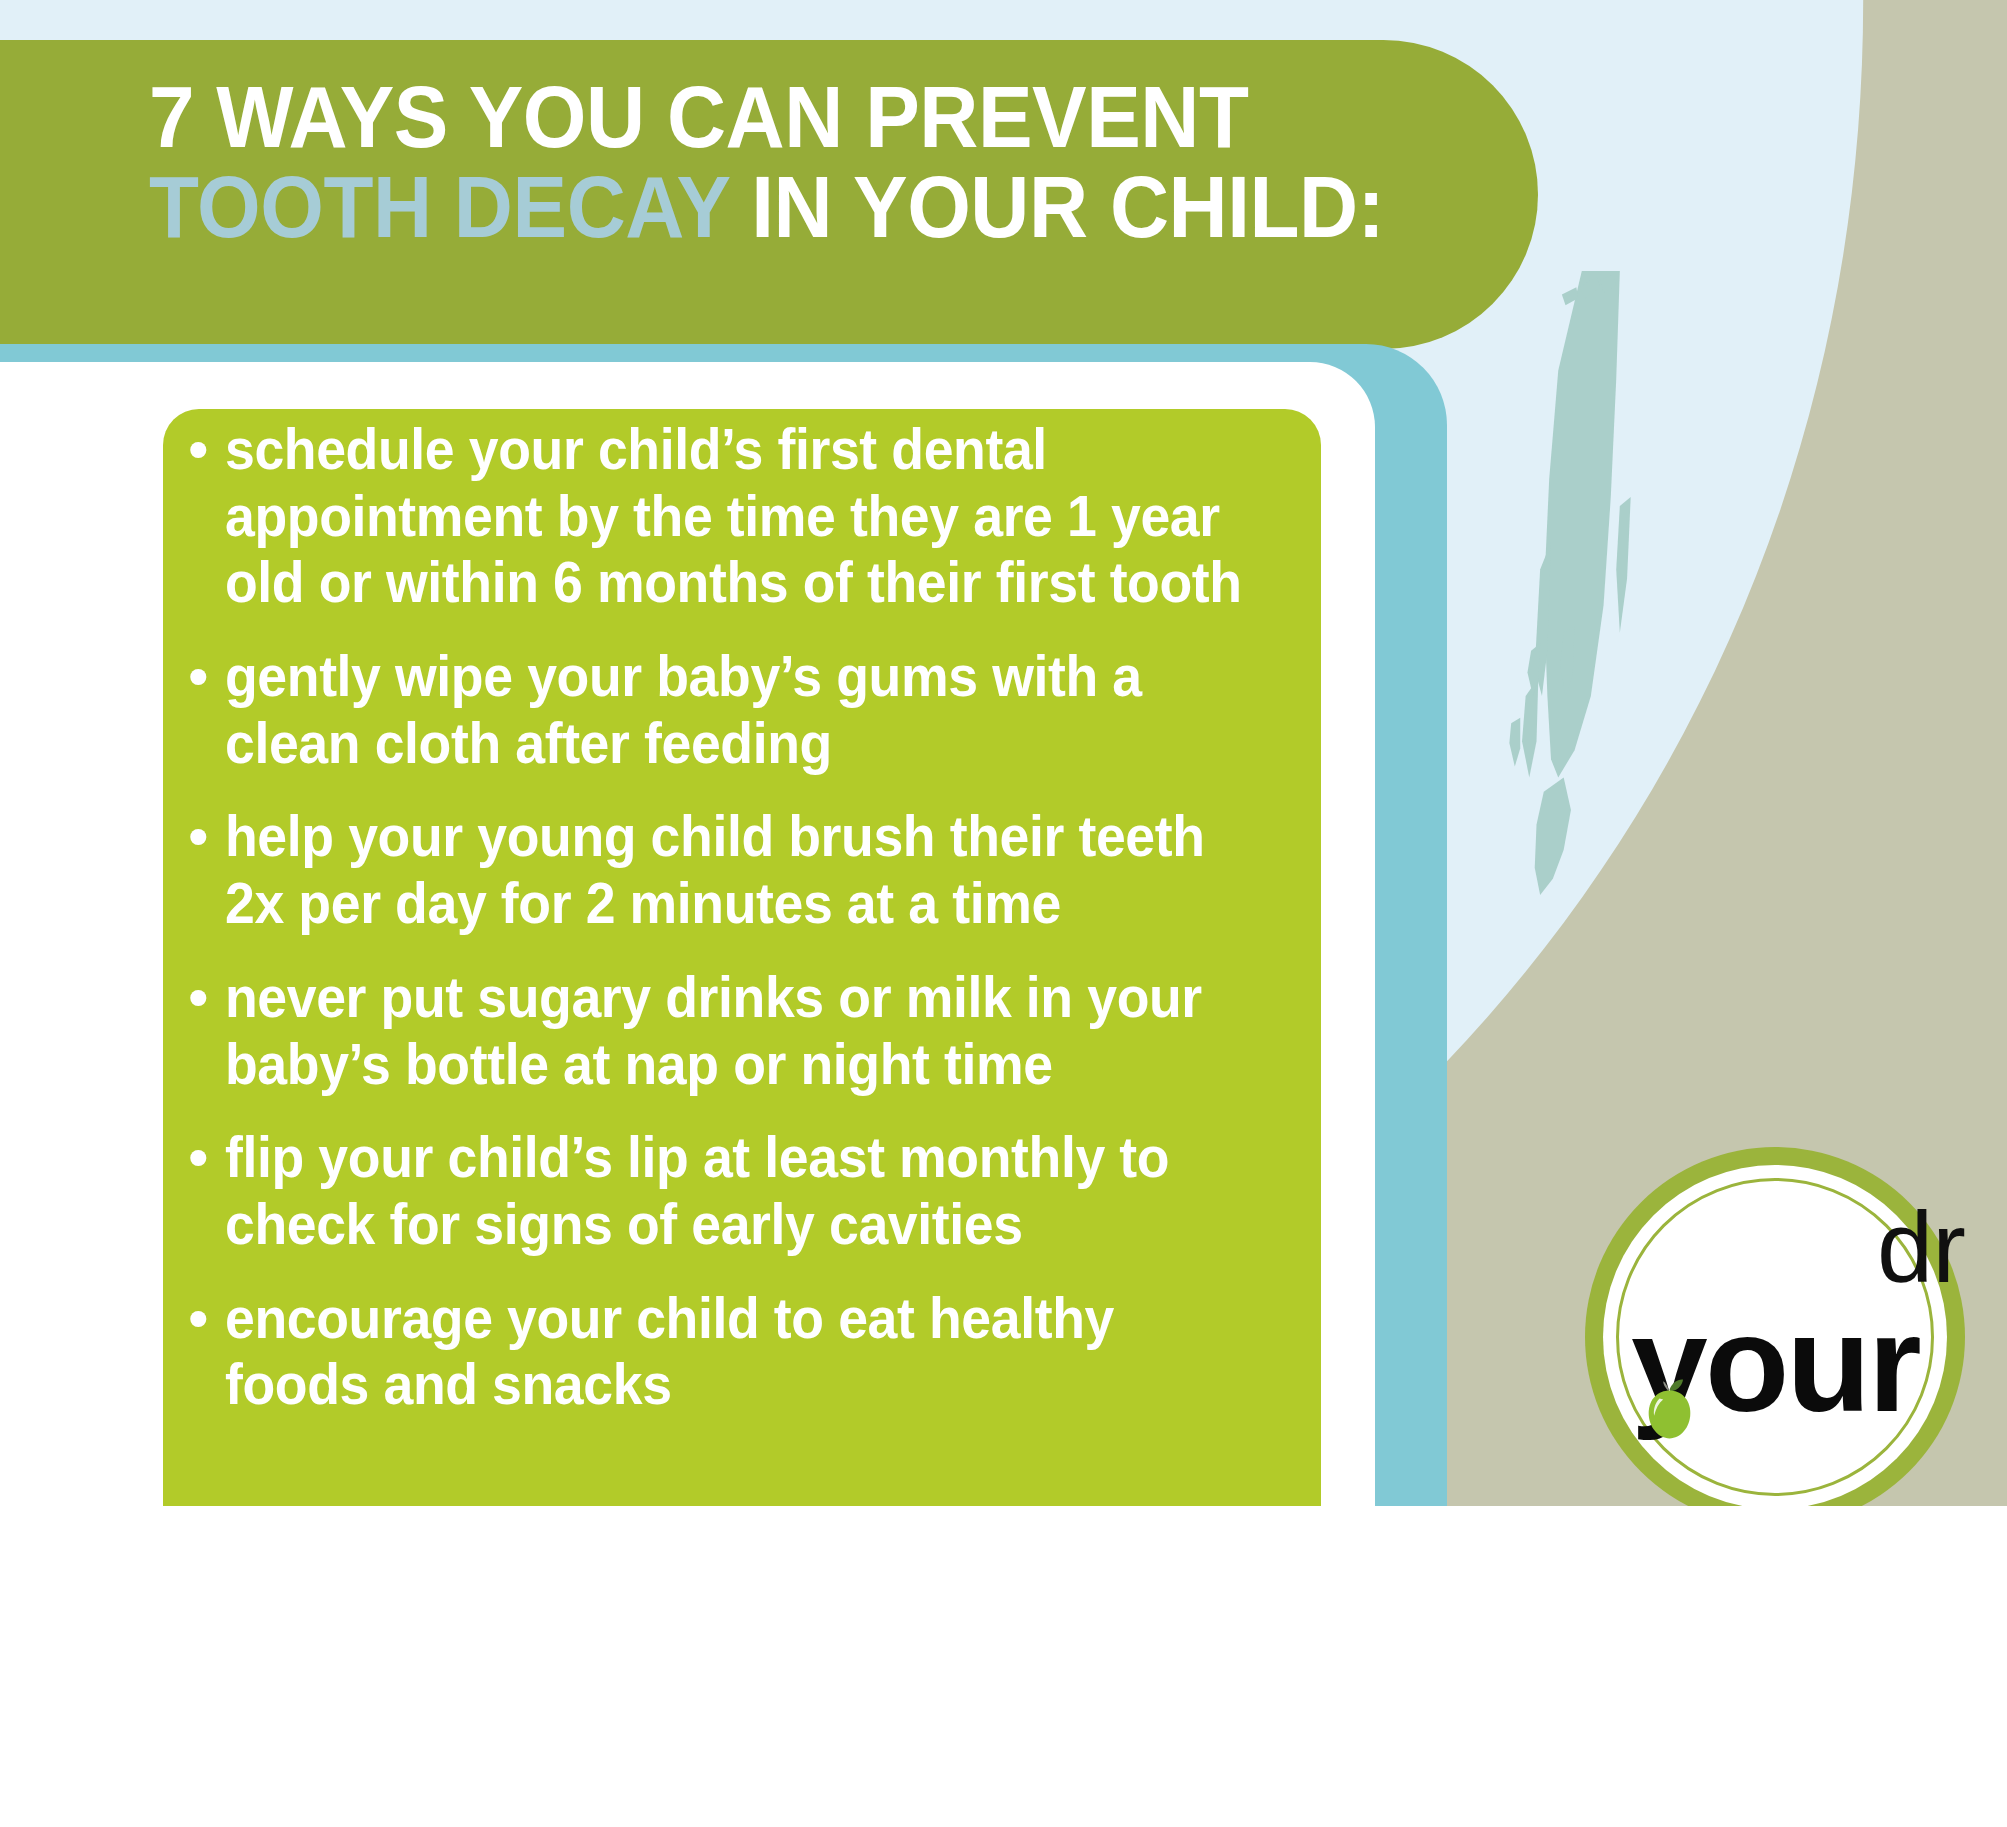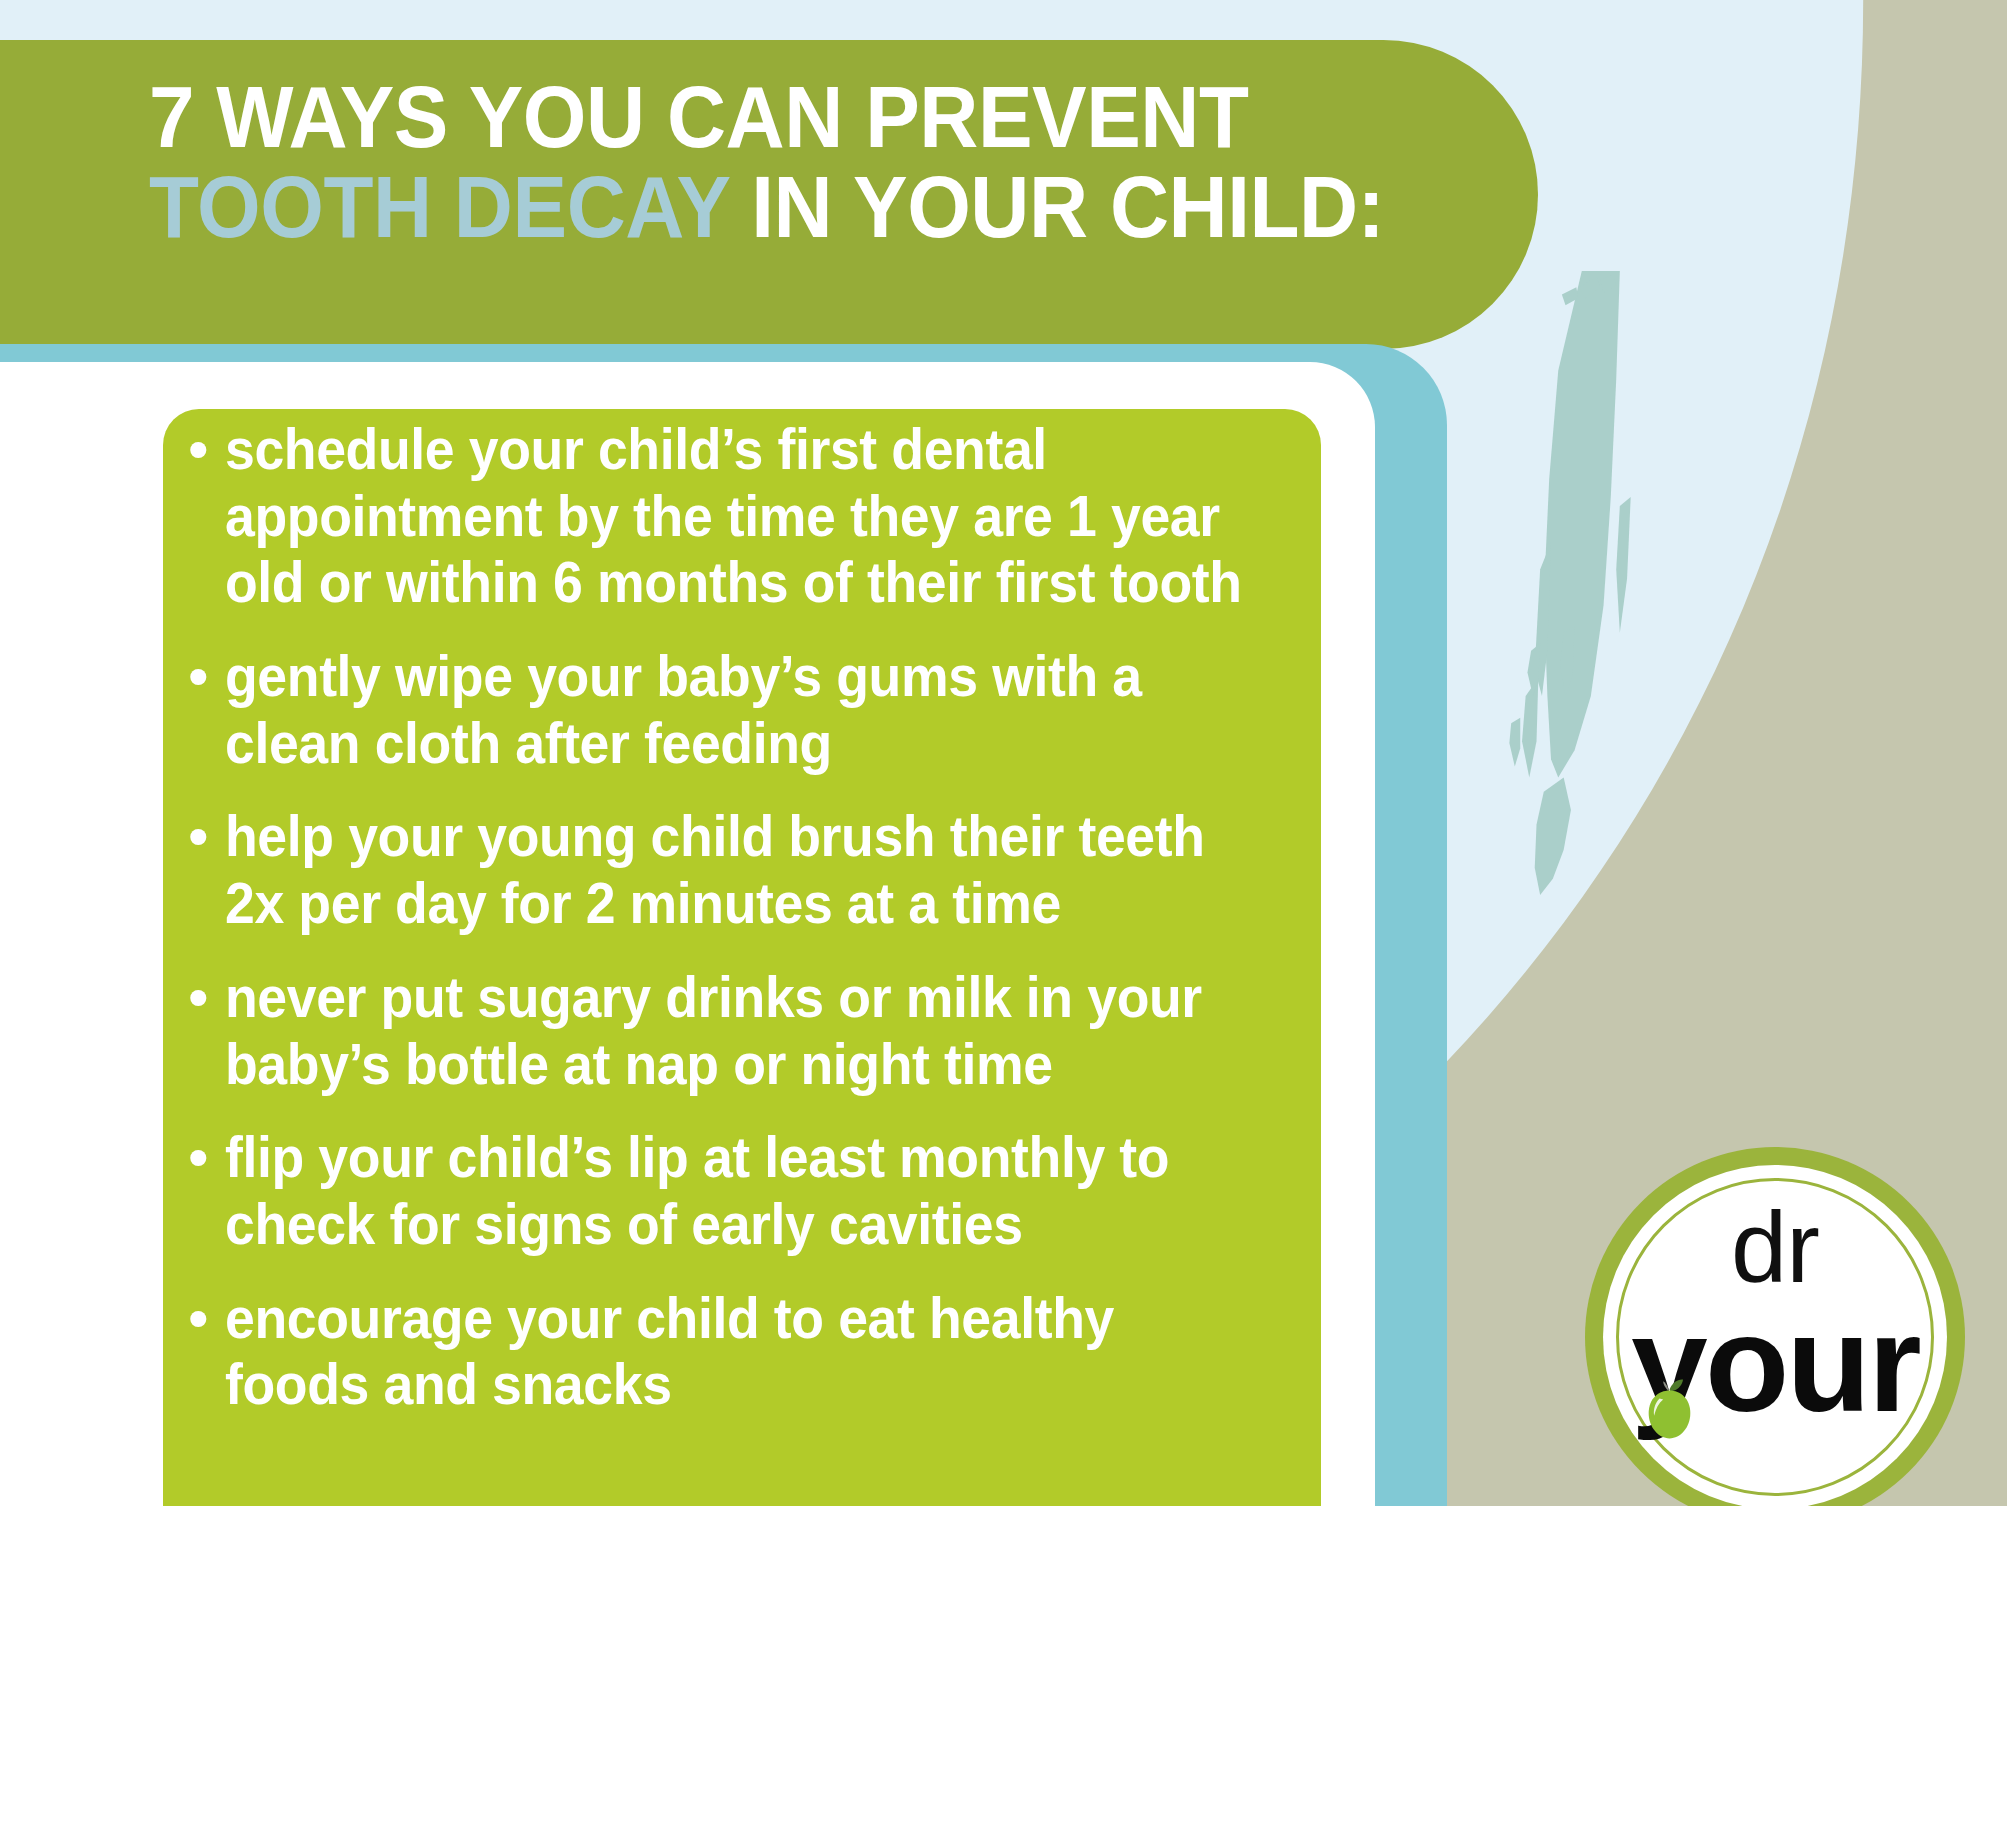--- a/index.html
+++ b/index.html
@@ -180,21 +180,21 @@
   .logo-inner-ring {
     position: absolute;
     inset: 31px;
     border-radius: 50%;
     border: 3.6px solid #9bb43c;
   }
   .logo-dr {
     position: absolute;
     left: 0; right: 0;
     top: 50px;
-    text-align: center;
+    text-align: right;
     font-family: "Liberation Sans", sans-serif;
     font-size: 101px;
     line-height: 1;
     font-weight: normal;
     color: #101010;
     letter-spacing: -0.9px;
   }
   .logo-dirk {
     position: absolute;
     left: 0; right: 0;

